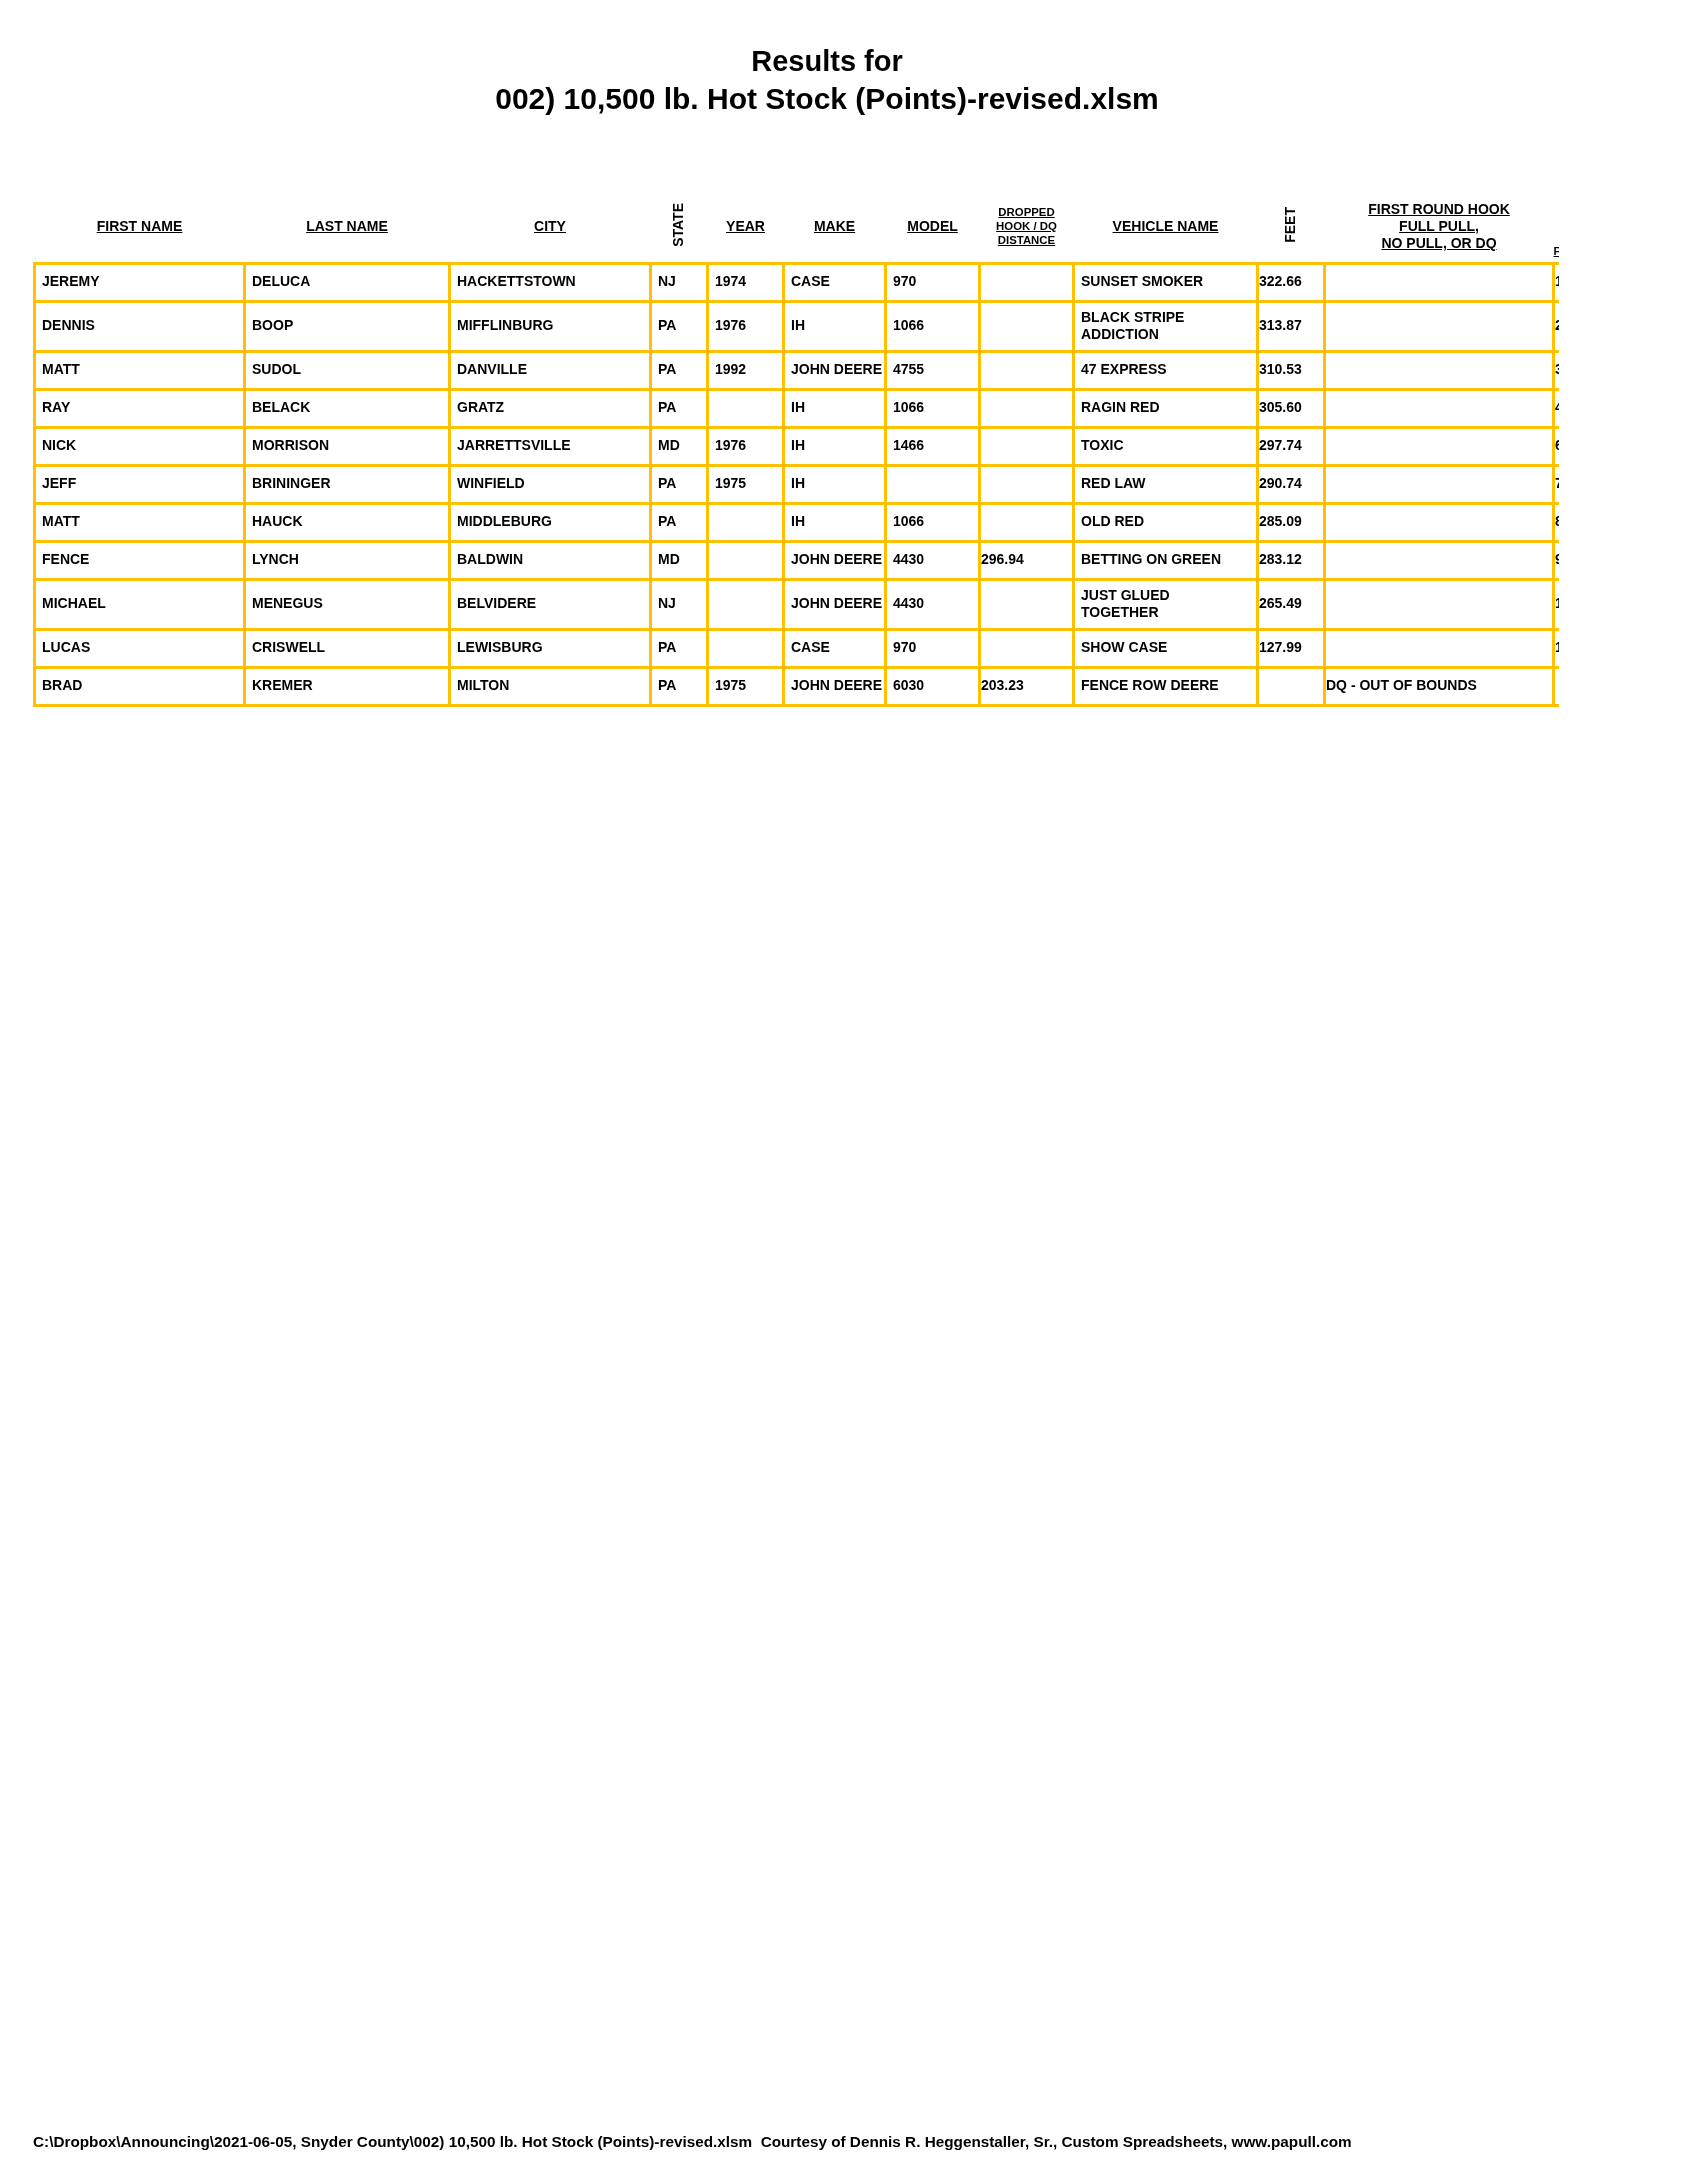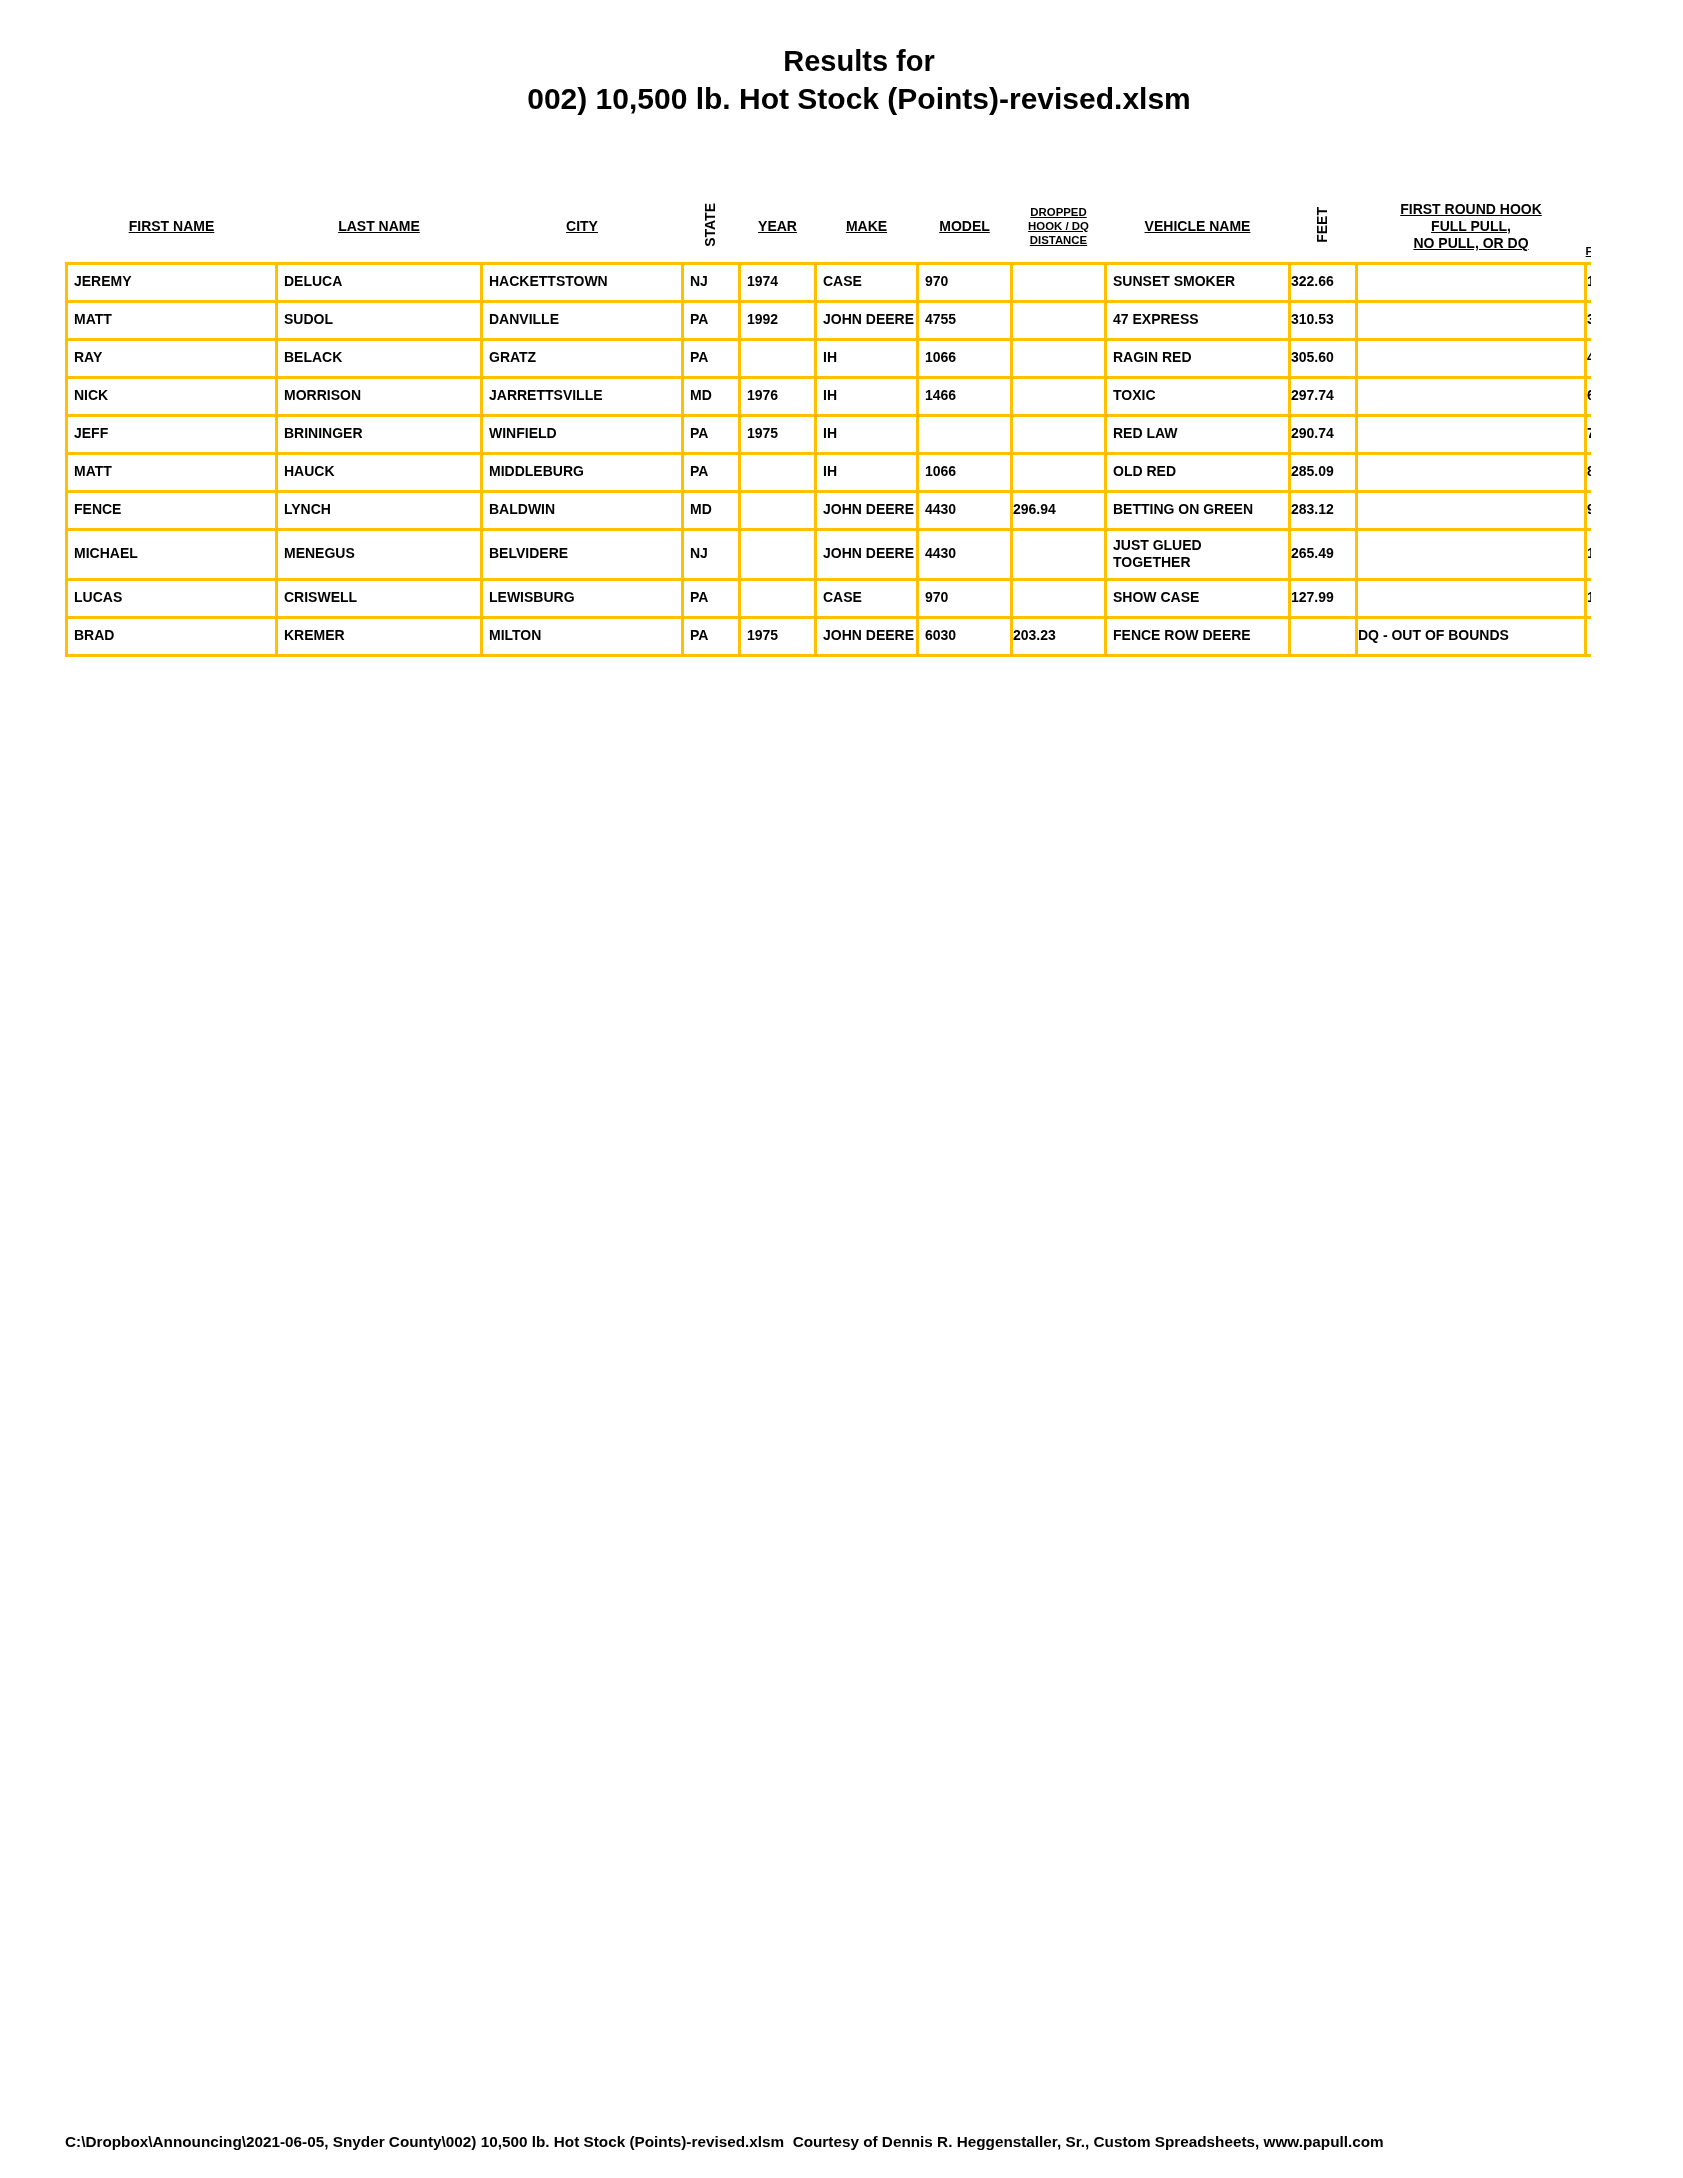--- a/index.html
+++ b/index.html
@@ -5,21 +5,20 @@
   html, body { margin: 0; padding: 0; background: #ffffff; }
   #page {
     position: relative;
     width: 1559px;
     height: 2178px;
     background: #ffffff;
     font-family: "Liberation Sans", sans-serif;
     font-weight: bold;
     color: #000000;
     overflow: hidden;
-    margin-left: 32px;
   }
 
   
   #title-block {
     position: absolute;
     top: 42px;
     left: 33px;
     width: 1588px;
     text-align: center;
     line-height: 38px;
@@ -140,20 +139,35 @@
             <td class="c3">NJ</td>
             <td class="c4">1974</td>
             <td class="c5">CASE</td>
             <td class="c6">970</td>
             <td class="c7"></td>
             <td class="c8">SUNSET SMOKER</td>
             <td class="c9">322.66</td>
             <td class="c10"></td>
             <td class="c11">1</td>
           </tr>
+          <tr class="row-double">
+            <td class="c0">DENNIS</td>
+            <td class="c1">BOOP</td>
+            <td class="c2">MIFFLINBURG</td>
+            <td class="c3">PA</td>
+            <td class="c4">1976</td>
+            <td class="c5">IH</td>
+            <td class="c6">1066</td>
+            <td class="c7"></td>
+            <td class="c8">BLACK STRIPE
+ADDICTION</td>
+            <td class="c9">313.87</td>
+            <td class="c10"></td>
+            <td class="c11">2</td>
+          </tr>
           <tr class="row-single">
             <td class="c0">MATT</td>
             <td class="c1">SUDOL</td>
             <td class="c2">DANVILLE</td>
             <td class="c3">PA</td>
             <td class="c4">1992</td>
             <td class="c5">JOHN DEERE</td>
             <td class="c6">4755</td>
             <td class="c7"></td>
             <td class="c8">47 EXPRESS</td>

